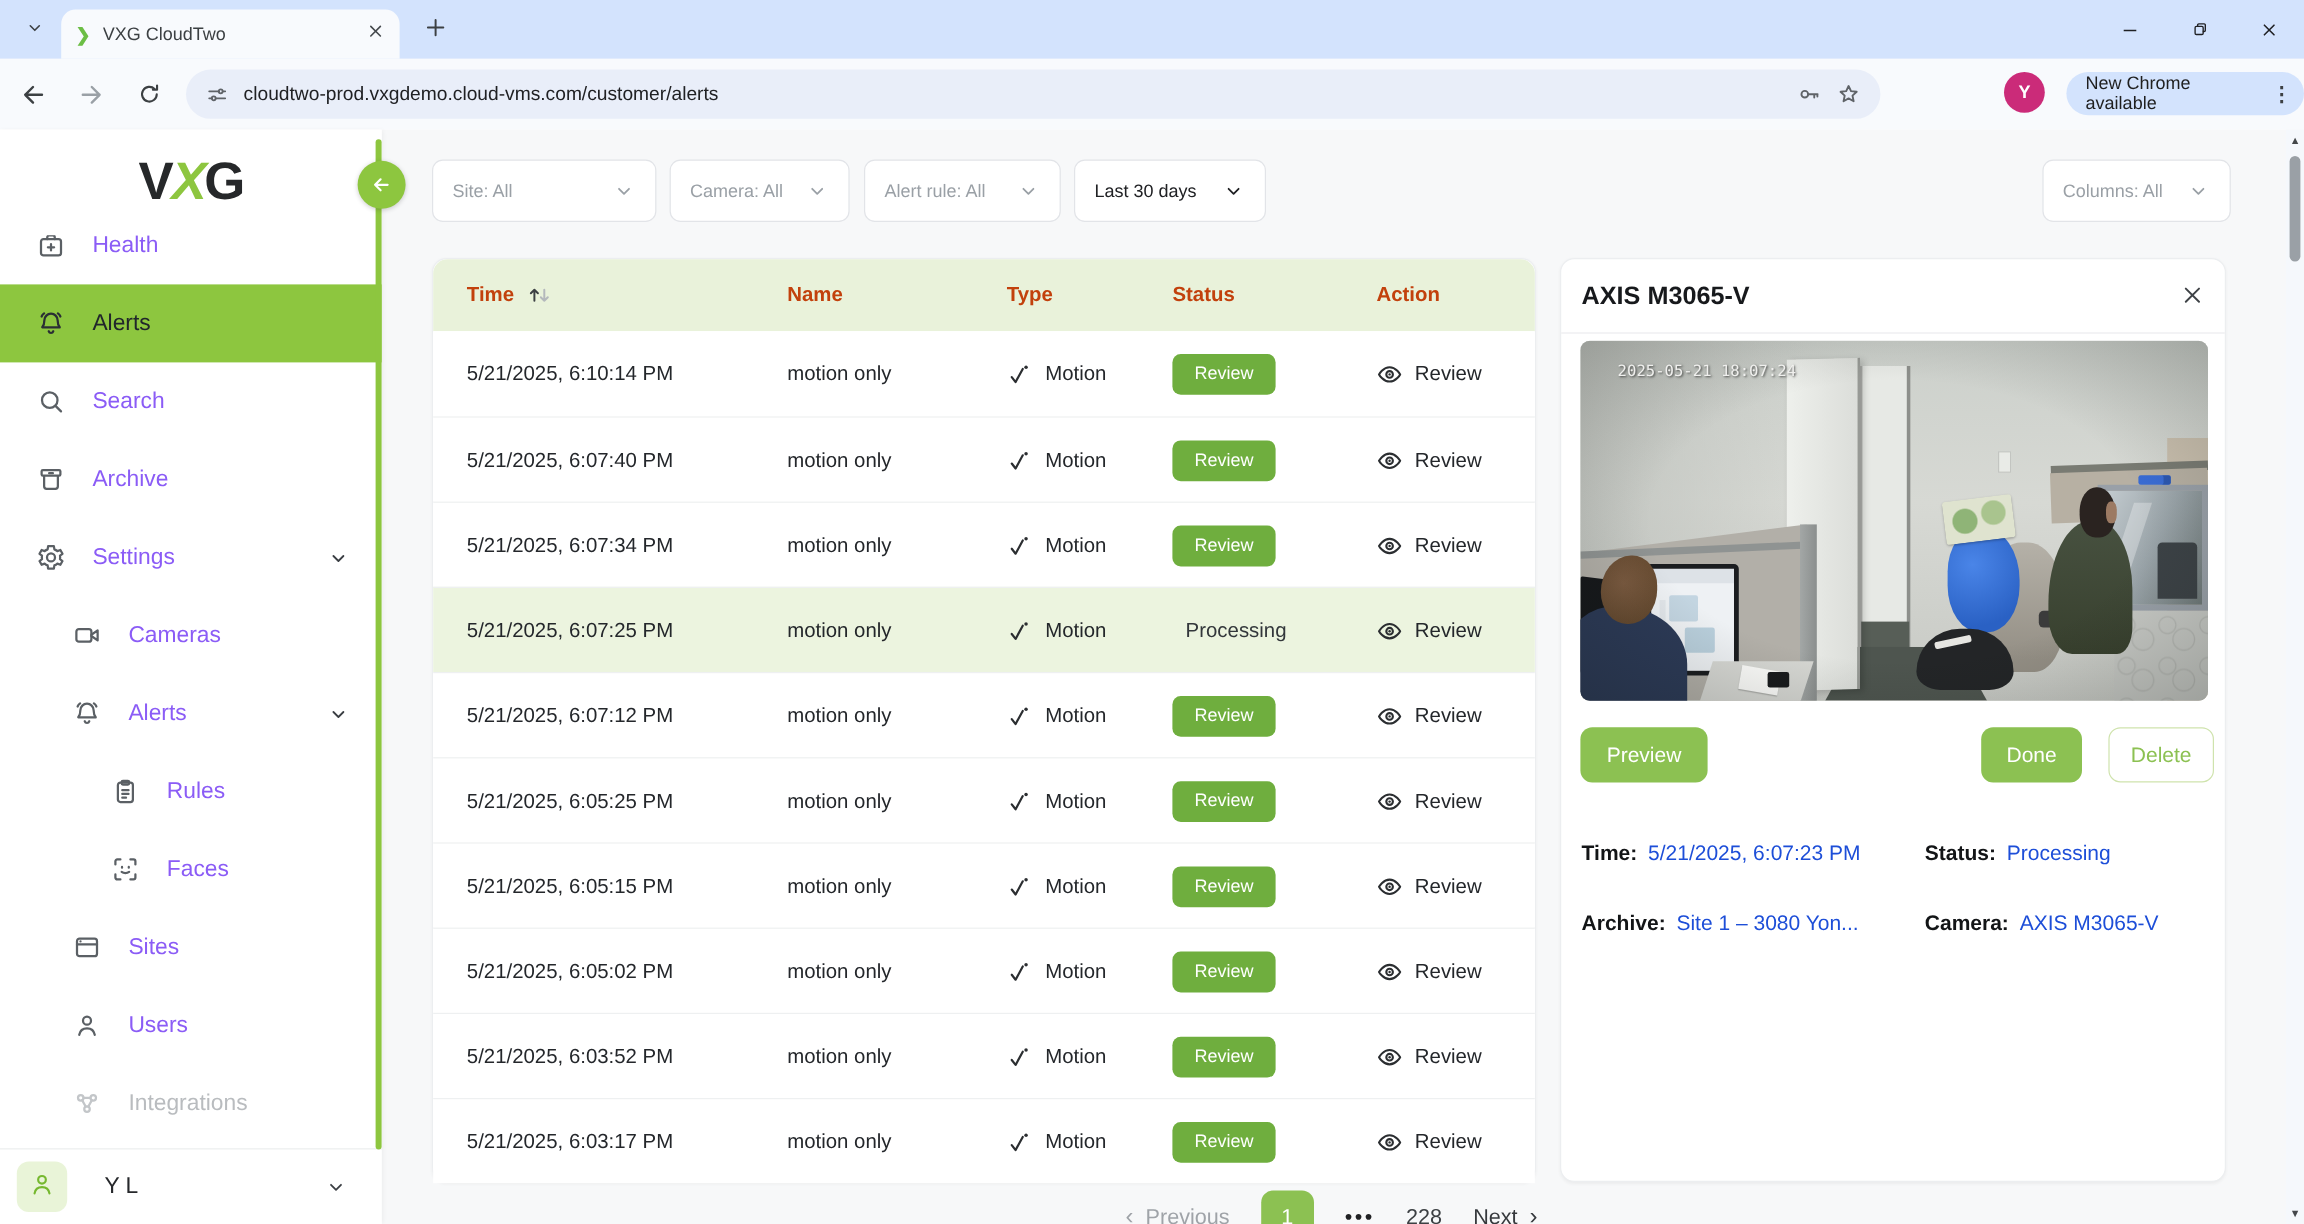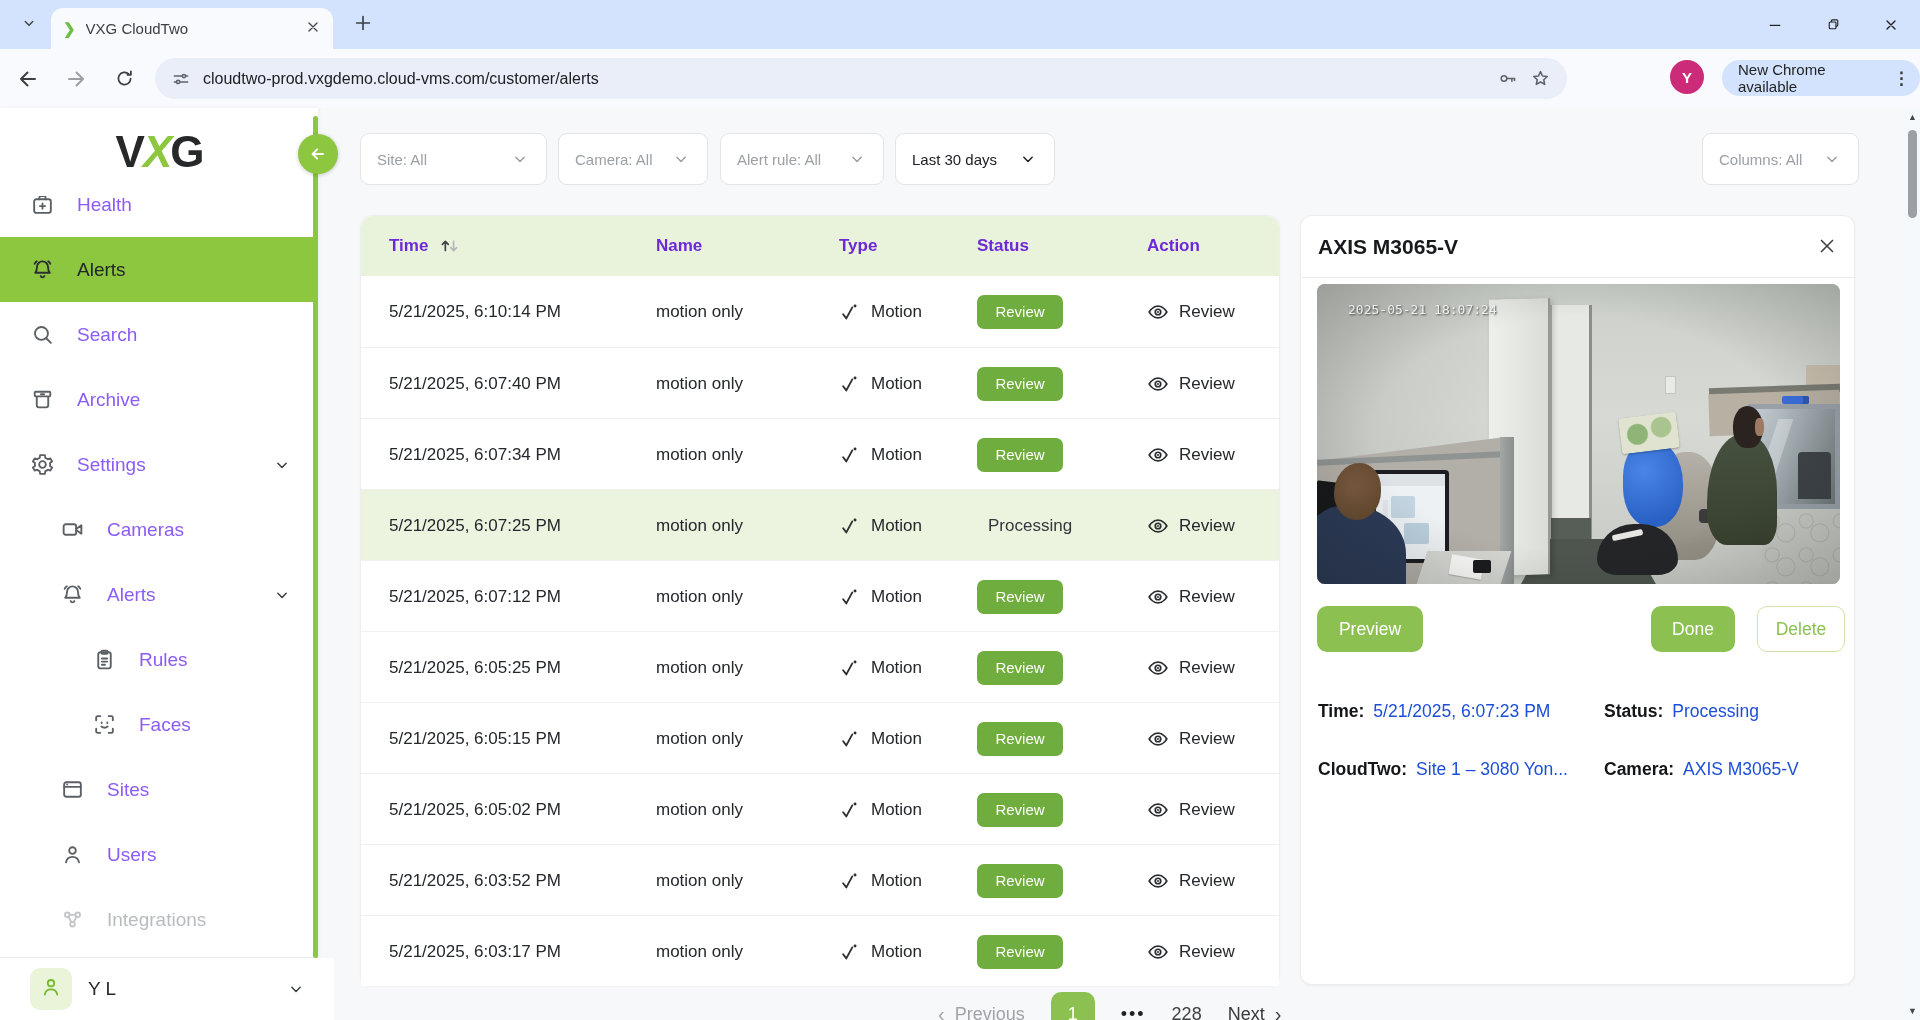--- a/index.html
+++ b/index.html
@@ -57,40 +57,40 @@
   .nav-item.lvl2{padding-left:60px;}
   .nav-item.lvl3{padding-left:92px;}
   .nav-item.active{background:var(--accent-green,#8dc63f);color:#21262b;}
   .nav-ico{display:flex;color:#5b6065;}
   .nav-item.active .nav-ico{color:#2a2f34;}
   .nav-item.disabled{color:#b9bcbf;}
   .nav-item.disabled .nav-ico{color:#c3c6c9;}
   .nav-ico svg{width:25px;height:25px;display:block;}
   .nav-chev{position:absolute;right:26px;color:#3b3f44;display:flex;}
   .side-divider{position:absolute;left:0;top:849px;width:318px;border-top:1px solid #e7e9ea;}
-  .side-user{position:absolute;left:16px;top:850px;width:318px;height:62px;display:flex;align-items:center;
-    padding-left:14px;gap:16px;background:#fff;}
+  .side-user{position:absolute;left:0;top:850px;width:318px;height:62px;display:flex;align-items:center;
+    padding-left:14px;gap:31px;background:#fff;}
   .user-avatar{width:42px;height:42px;border-radius:10px;background:#e9f4d8;display:flex;
     align-items:center;justify-content:center;color:#76b82f;}
   .user-name{font-size:19px;color:#26282b;flex:1;}
   .user-chev{margin-right:28px;color:#3b3f44;display:flex;}
   
   .main{position:absolute;left:318px;top:0;width:1587px;height:912px;}
   .pill{position:absolute;top:25px;height:52px;background:#fff;border:1px solid #e2e4e8;border-radius:9px;
     display:flex;align-items:center;justify-content:space-between;padding:0 16px;font-size:15px;color:#9aa0a6;}
   .pill .chev{color:#9aa0a6;display:flex;}
   .pill.dark{color:#202124;}
   .pill.dark .chev{color:#202124;}
   
   .card{position:absolute;background:#fff;border:1px solid #eceef0;border-radius:12px;
     box-shadow:0 1px 3px rgba(0,0,0,.05);}
   #table-card{left:42px;top:107px;width:920px;height:770px;}
   .thead{position:relative;height:60px;background:var(--header-row-green,#e9f2da);border-radius:12px 12px 0 0;}
   .th{position:absolute;top:0;height:60px;display:flex;align-items:center;gap:8px;
-    font-weight:bold;font-size:17px;color:#6d28d9;}
+    font-weight:bold;font-size:17px;color:#c2410c;}
   .c-time{left:28px;} .c-name{left:295px;} .c-type{left:478px;} .c-status{left:616px;} .c-action{left:786px;}
   .trow{position:relative;height:71px;border-top:1px solid #eef0f1;background:#fff;}
   .trow:first-child{border-top:none;}
   .trow.hl{background:var(--row-highlight-green,#ecf4df);}
   .cell{position:absolute;top:0;height:71px;display:flex;align-items:center;gap:10px;
     font-size:17px;color:#24272b;}
   .badge{display:inline-flex;align-items:center;justify-content:center;width:86px;height:34px;
     border-radius:7px;background:var(--badge-green,#6fae3e);color:#fff;font-size:15px;}
   .status-text{margin-left:11px;color:#33373b;}
   .ico{display:flex;color:#2b2e31;}
@@ -795,21 +795,21 @@
         <span class="cam-ts">2025-05-21 18:07:24</span>
       </div>
 
       <div class="btn btn-preview">Preview</div>
       <div class="btn btn-done">Done</div>
       <div class="btn btn-delete">Delete</div>
 
       <div class="fields">
         <div class="fld"><b>Time:</b><span class="v">5/21/2025, 6:07:23 PM</span></div>
         <div class="fld"><b>Status:</b><span class="v">Processing</span></div>
-        <div class="fld"><b>CloudTwo:</b><span class="v">Site 1 – 3080 Yon...</span></div>
+        <div class="fld"><b>Archive:</b><span class="v">Site 1 – 3080 Yon...</span></div>
         <div class="fld"><b>Camera:</b><span class="v">AXIS M3065-V</span></div>
       </div>
     </div>
   </div>
 
   <div class="scrollbar">
     <div class="scroll-arrow" style="top:4px;">▲</div>
     <div class="scroll-thumb"></div>
     <div class="scroll-arrow" style="bottom:4px;">▼</div>
   </div>

